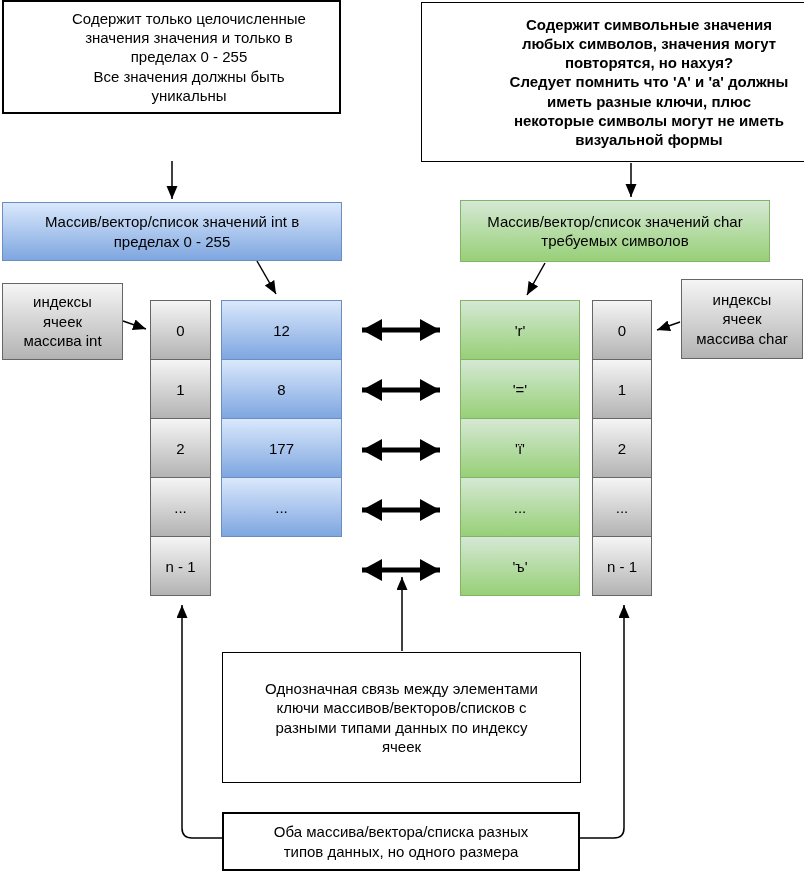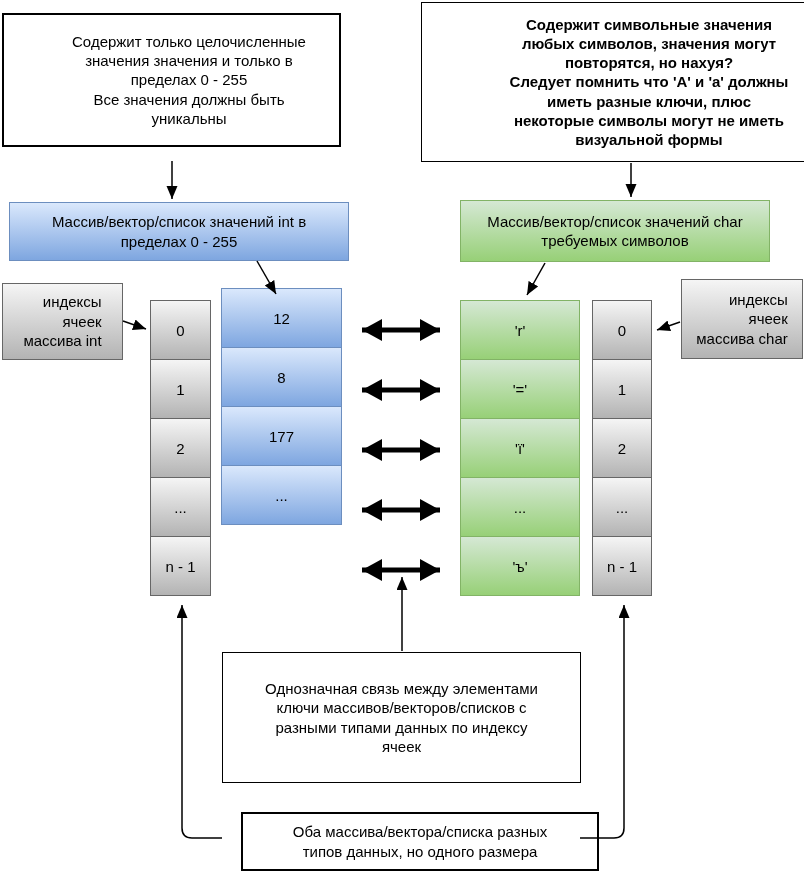--- a/index.html
+++ b/index.html
@@ -17,45 +17,45 @@
     display:flex;align-items:center;justify-content:center;
     text-align:center;white-space:pre-line;
     font-size:15px;line-height:1.27;
   }
   .thin{border-width:1px;}
   .hdr{
     display:flex;align-items:center;justify-content:center;
     text-align:center;white-space:pre-line;
     font-size:15px;line-height:1.3;
   }
-  .hdr.blue{background:linear-gradient(#dae8fc,#7ea6e0);border:1px solid #6c8ebf;margin-left:7px;}
+  .hdr.blue{background:linear-gradient(#dae8fc,#7ea6e0);border:1px solid #6c8ebf;}
   .hdr.green{background:linear-gradient(#d5e8d4,#97d077);border:1px solid #82b366;}
   .label-gray{
     background:linear-gradient(#f5f5f5,#b3b3b3);border:1px solid #666666;
     display:flex;align-items:center;justify-content:center;
-    text-align:right;white-space:pre-line;font-size:15px;line-height:1.3;
+    text-align:center;white-space:pre-line;font-size:15px;line-height:1.3;
   }
   .col{display:flex;flex-direction:column;}
   .cell{
     box-sizing:border-box;height:60px;
     display:flex;align-items:center;justify-content:center;
     font-size:15px;
   }
   .cell + .cell{margin-top:-1px;}
   .cell.gray{background:linear-gradient(#f5f5f5,#b3b3b3);border:1px solid #666666;}
   .cell.blue{background:linear-gradient(#dae8fc,#7ea6e0);border:1px solid #6c8ebf;}
   .cell.green{background:linear-gradient(#d5e8d4,#97d077);border:1px solid #82b366;}
   #connectors{position:absolute;left:0;top:0;pointer-events:none;}
 </style>
 </head>
 <body>
 
 <div id="canvas">
 
-  <div class="abs note" style="left:2px;top:13px;width:339px;height:134px;padding-left:35px;">Содержит только целочисленные
+  <div class="abs note" style="left:2px;top:0;width:339px;height:114px;padding-left:35px;">Содержит только целочисленные
 значения значения и только в
 пределах 0 - 255
 Все значения должны быть
 уникальны</div>
 
   <div class="abs note thin" style="left:421px;top:2px;width:456px;height:160px;font-weight:bold;">Содержит символьные значения
 любых символов, значения могут
 повторятся, но нахуя?
 Следует помнить что 'A' и 'a' должны
 иметь разные ключи, плюс
@@ -77,21 +77,21 @@
 массива char</div>
 
   <div class="abs col" style="left:150px;top:300px;width:61px;">
     <div class="cell gray">0</div>
     <div class="cell gray">1</div>
     <div class="cell gray">2</div>
     <div class="cell gray">...</div>
     <div class="cell gray">n - 1</div>
   </div>
 
-  <div class="abs col" style="left:221px;top:288px;width:121px;">
+  <div class="abs col" style="left:221px;top:300px;width:121px;">
     <div class="cell blue">12</div>
     <div class="cell blue">8</div>
     <div class="cell blue">177</div>
     <div class="cell blue">...</div>
   </div>
 
   <div class="abs col" style="left:460px;top:300px;width:120px;">
     <div class="cell green">'r'</div>
     <div class="cell green">'='</div>
     <div class="cell green">'ï'</div>
@@ -105,21 +105,21 @@
     <div class="cell gray">2</div>
     <div class="cell gray">...</div>
     <div class="cell gray">n - 1</div>
   </div>
 
   <div class="abs note thin" style="left:222px;top:652px;width:359px;height:131px;">Однозначная связь между элементами
 ключи массивов/векторов/списков с
 разными типами данных по индексу
 ячеек</div>
 
-  <div class="abs note" style="left:222px;top:812px;width:358px;height:59px;margin-left:19px;">Оба массива/вектора/списка разных
+  <div class="abs note" style="left:222px;top:812px;width:358px;height:59px;">Оба массива/вектора/списка разных
 типов данных, но одного размера</div>
 
   <svg id="connectors" width="804" height="874" viewBox="0 0 804 874">
     <defs>
       <marker id="arrS" markerUnits="userSpaceOnUse" markerWidth="14" markerHeight="12" refX="13" refY="5.5" orient="auto">
         <path d="M0,0 L13,5.5 L0,11 Z" fill="#000"></path>
       </marker>
       <marker id="arrB" markerUnits="userSpaceOnUse" markerWidth="21" markerHeight="23" refX="20" refY="11" orient="auto">
         <path d="M0,0 L20,11 L0,22 Z" fill="#000"></path>
       </marker>

